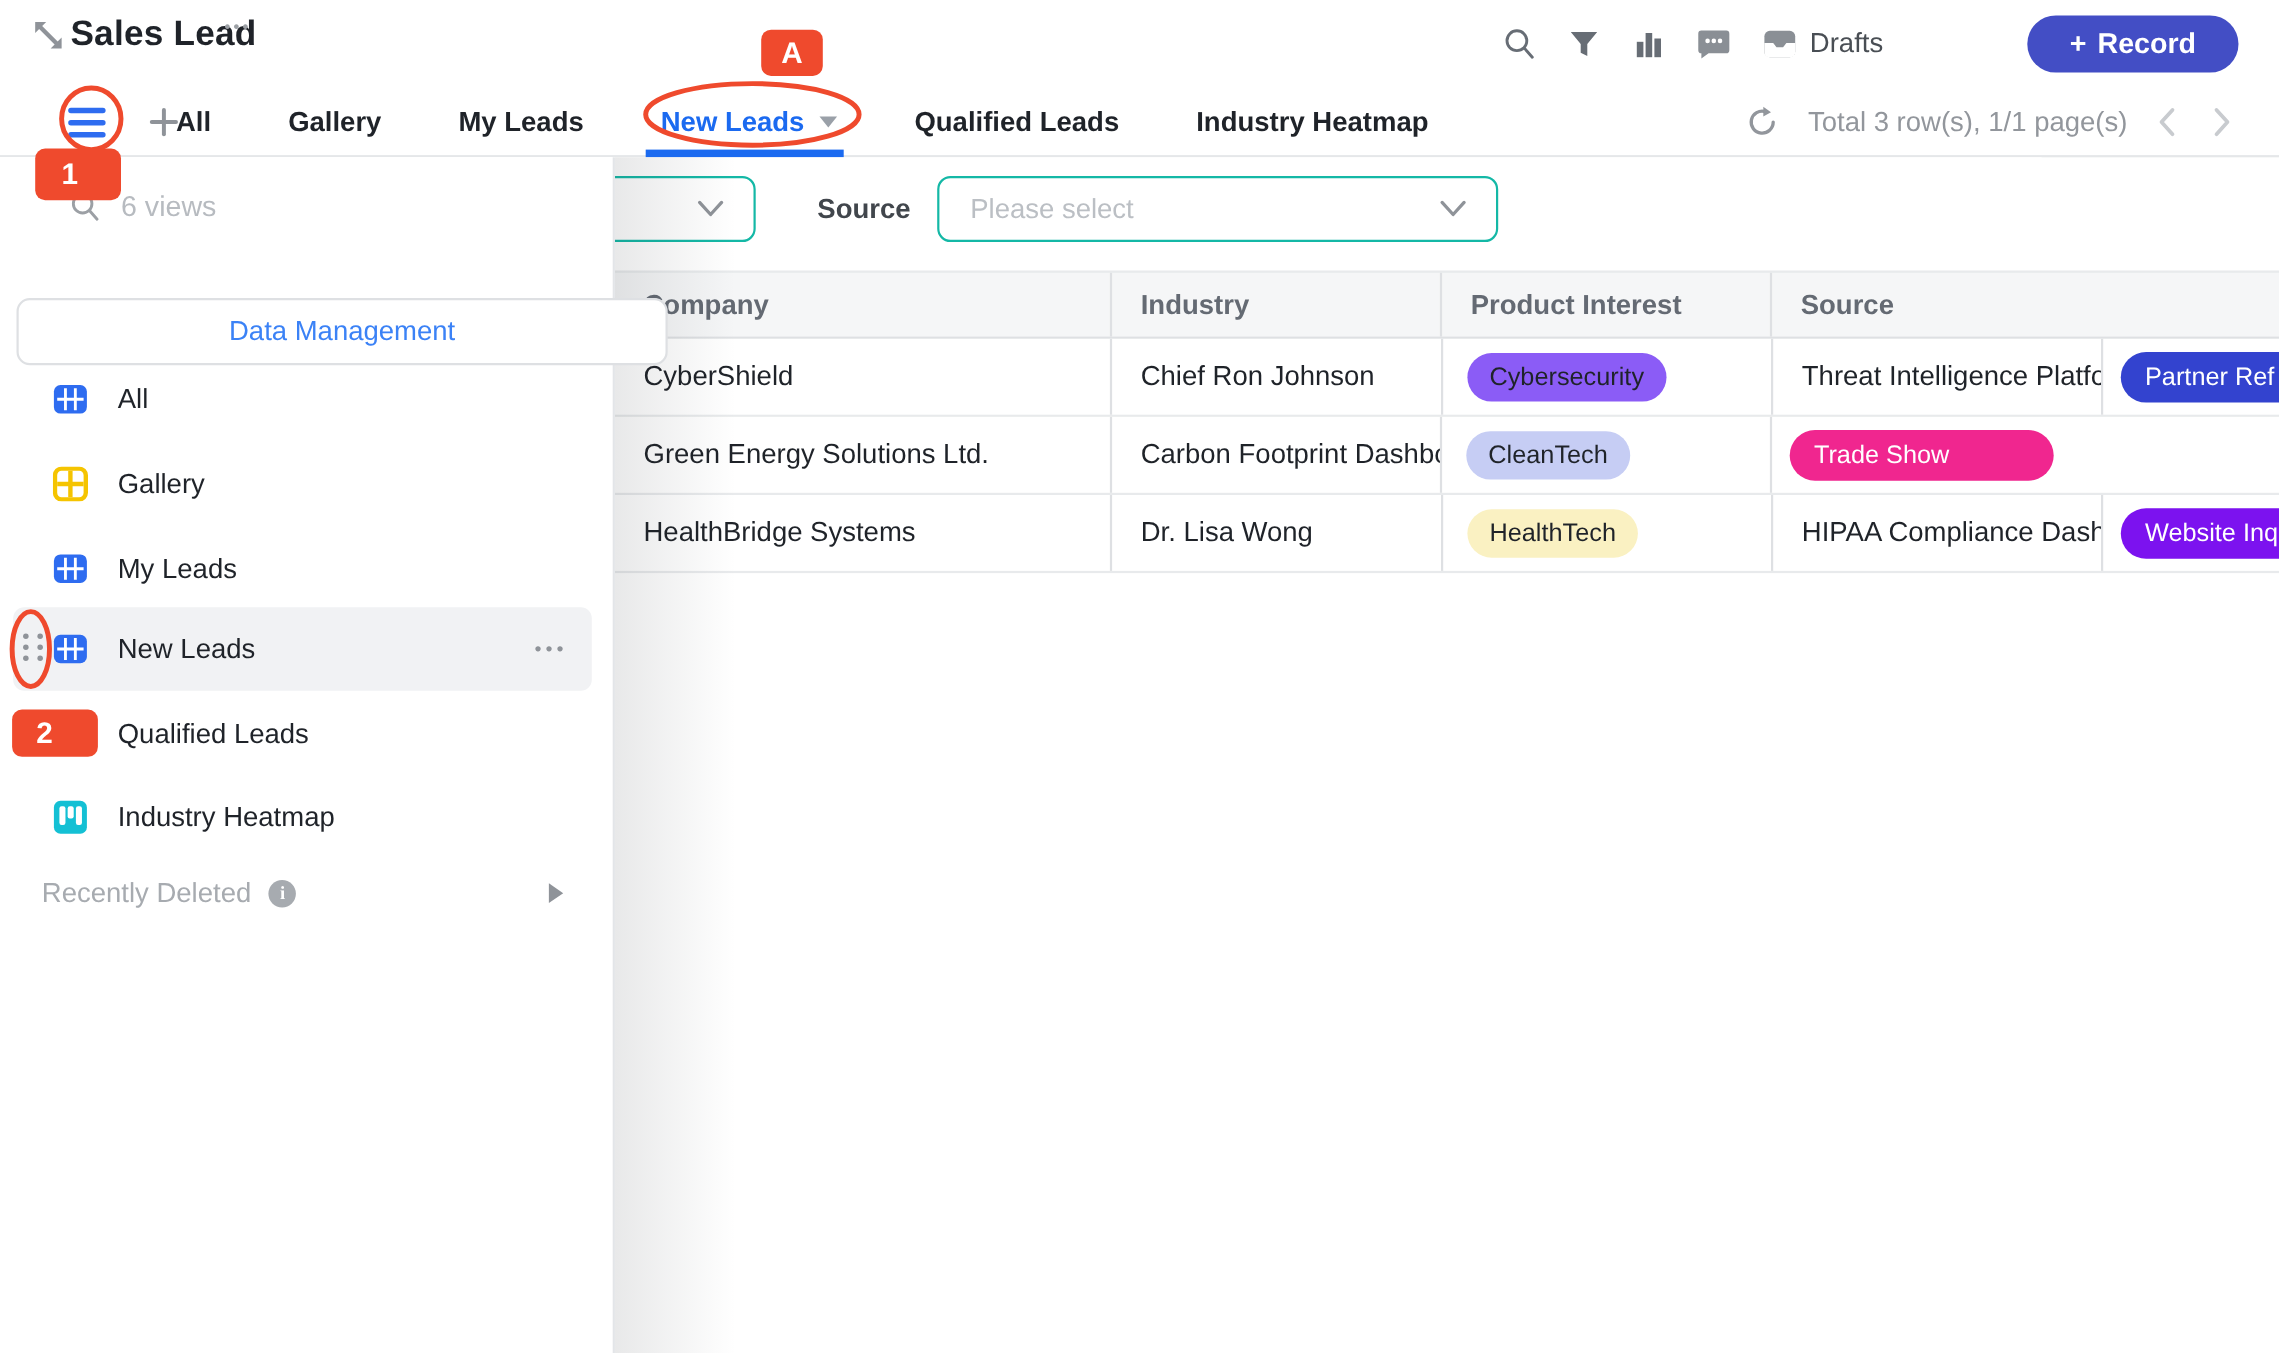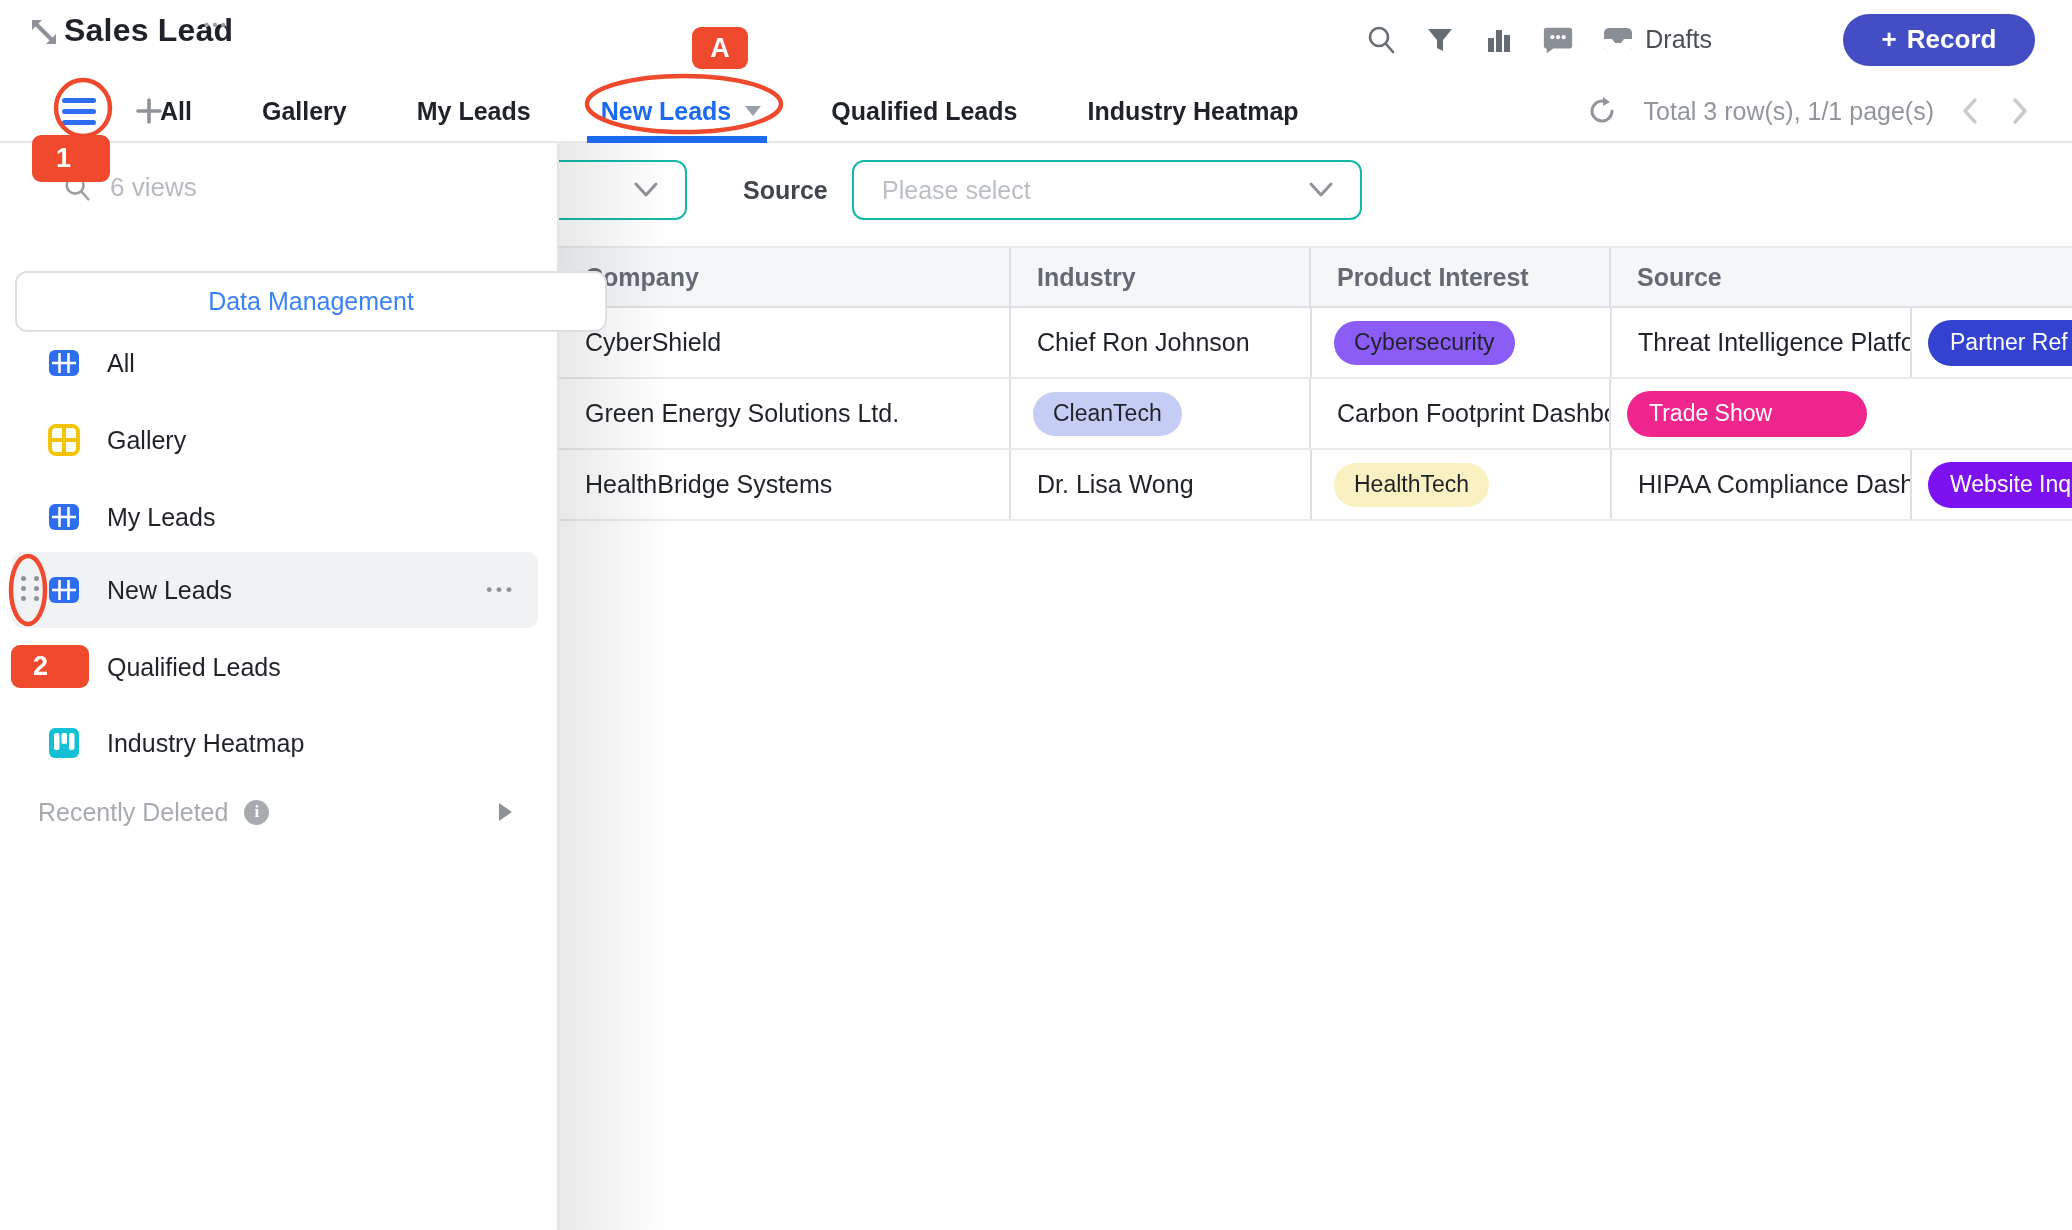--- a/index.html
+++ b/index.html
@@ -211,24 +211,24 @@
           <span class="chip" style="background-color: #8b5cf6;">Cybersecurity</span>
         </div>
       <div class="cell c3">Threat Intelligence Platfo</div>
       <div class="cell c4">
           <span class="chip-src" style="background-color: rgb(51, 67, 207);">Partner Ref</span>
         </div>
     </div>
 
     <div class="t-row t-body-row">
       <div class="cell c0">Green Energy Solutions Ltd.</div>
+      <div class="cell c3">Carbon Footprint Dashbo</div>
       <div class="cell c2">
           <span class="chip" style="background-color: rgb(198, 205, 244);">CleanTech</span>
         </div>
-      <div class="cell c3">Carbon Footprint Dashbo</div>
       <div class="cell c4">
           <span class="chip-src" style="background-color: rgb(240, 38, 143);">Trade Show</span>
         </div>
     </div>
 
     <div class="t-row t-body-row">
       <div class="cell c0">HealthBridge Systems</div>
       <div class="cell c1">Dr. Lisa Wong</div>
       <div class="cell c2">
           <span class="chip" style="background-color: rgb(250, 241, 194);">HealthTech</span>

